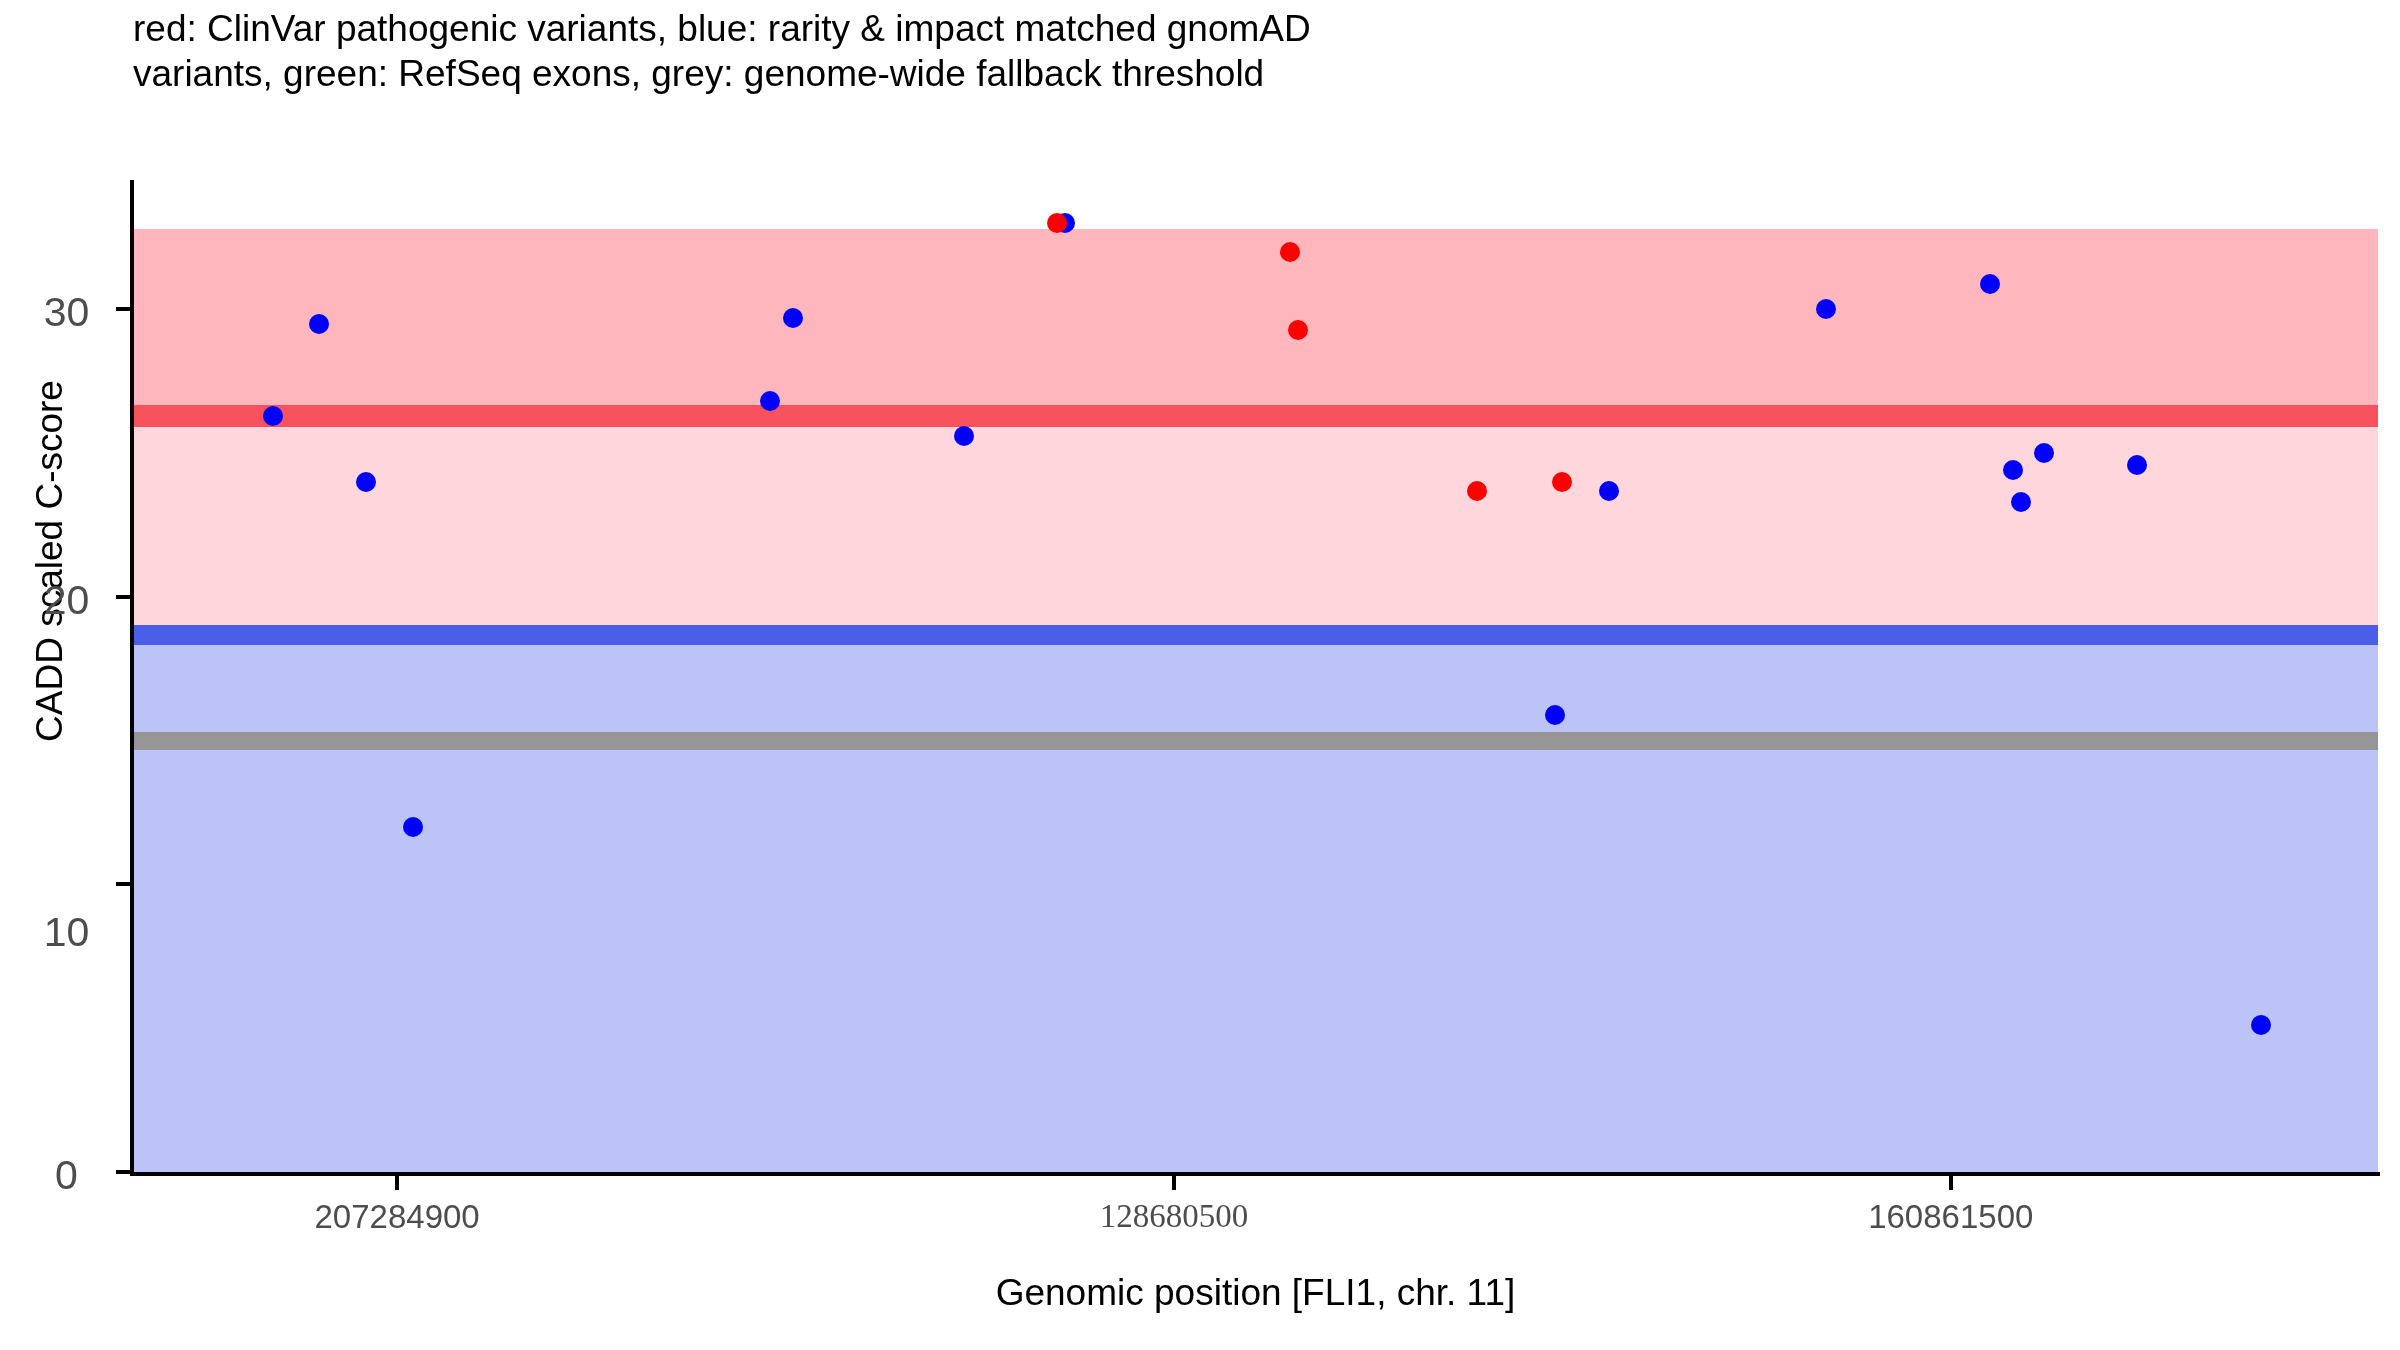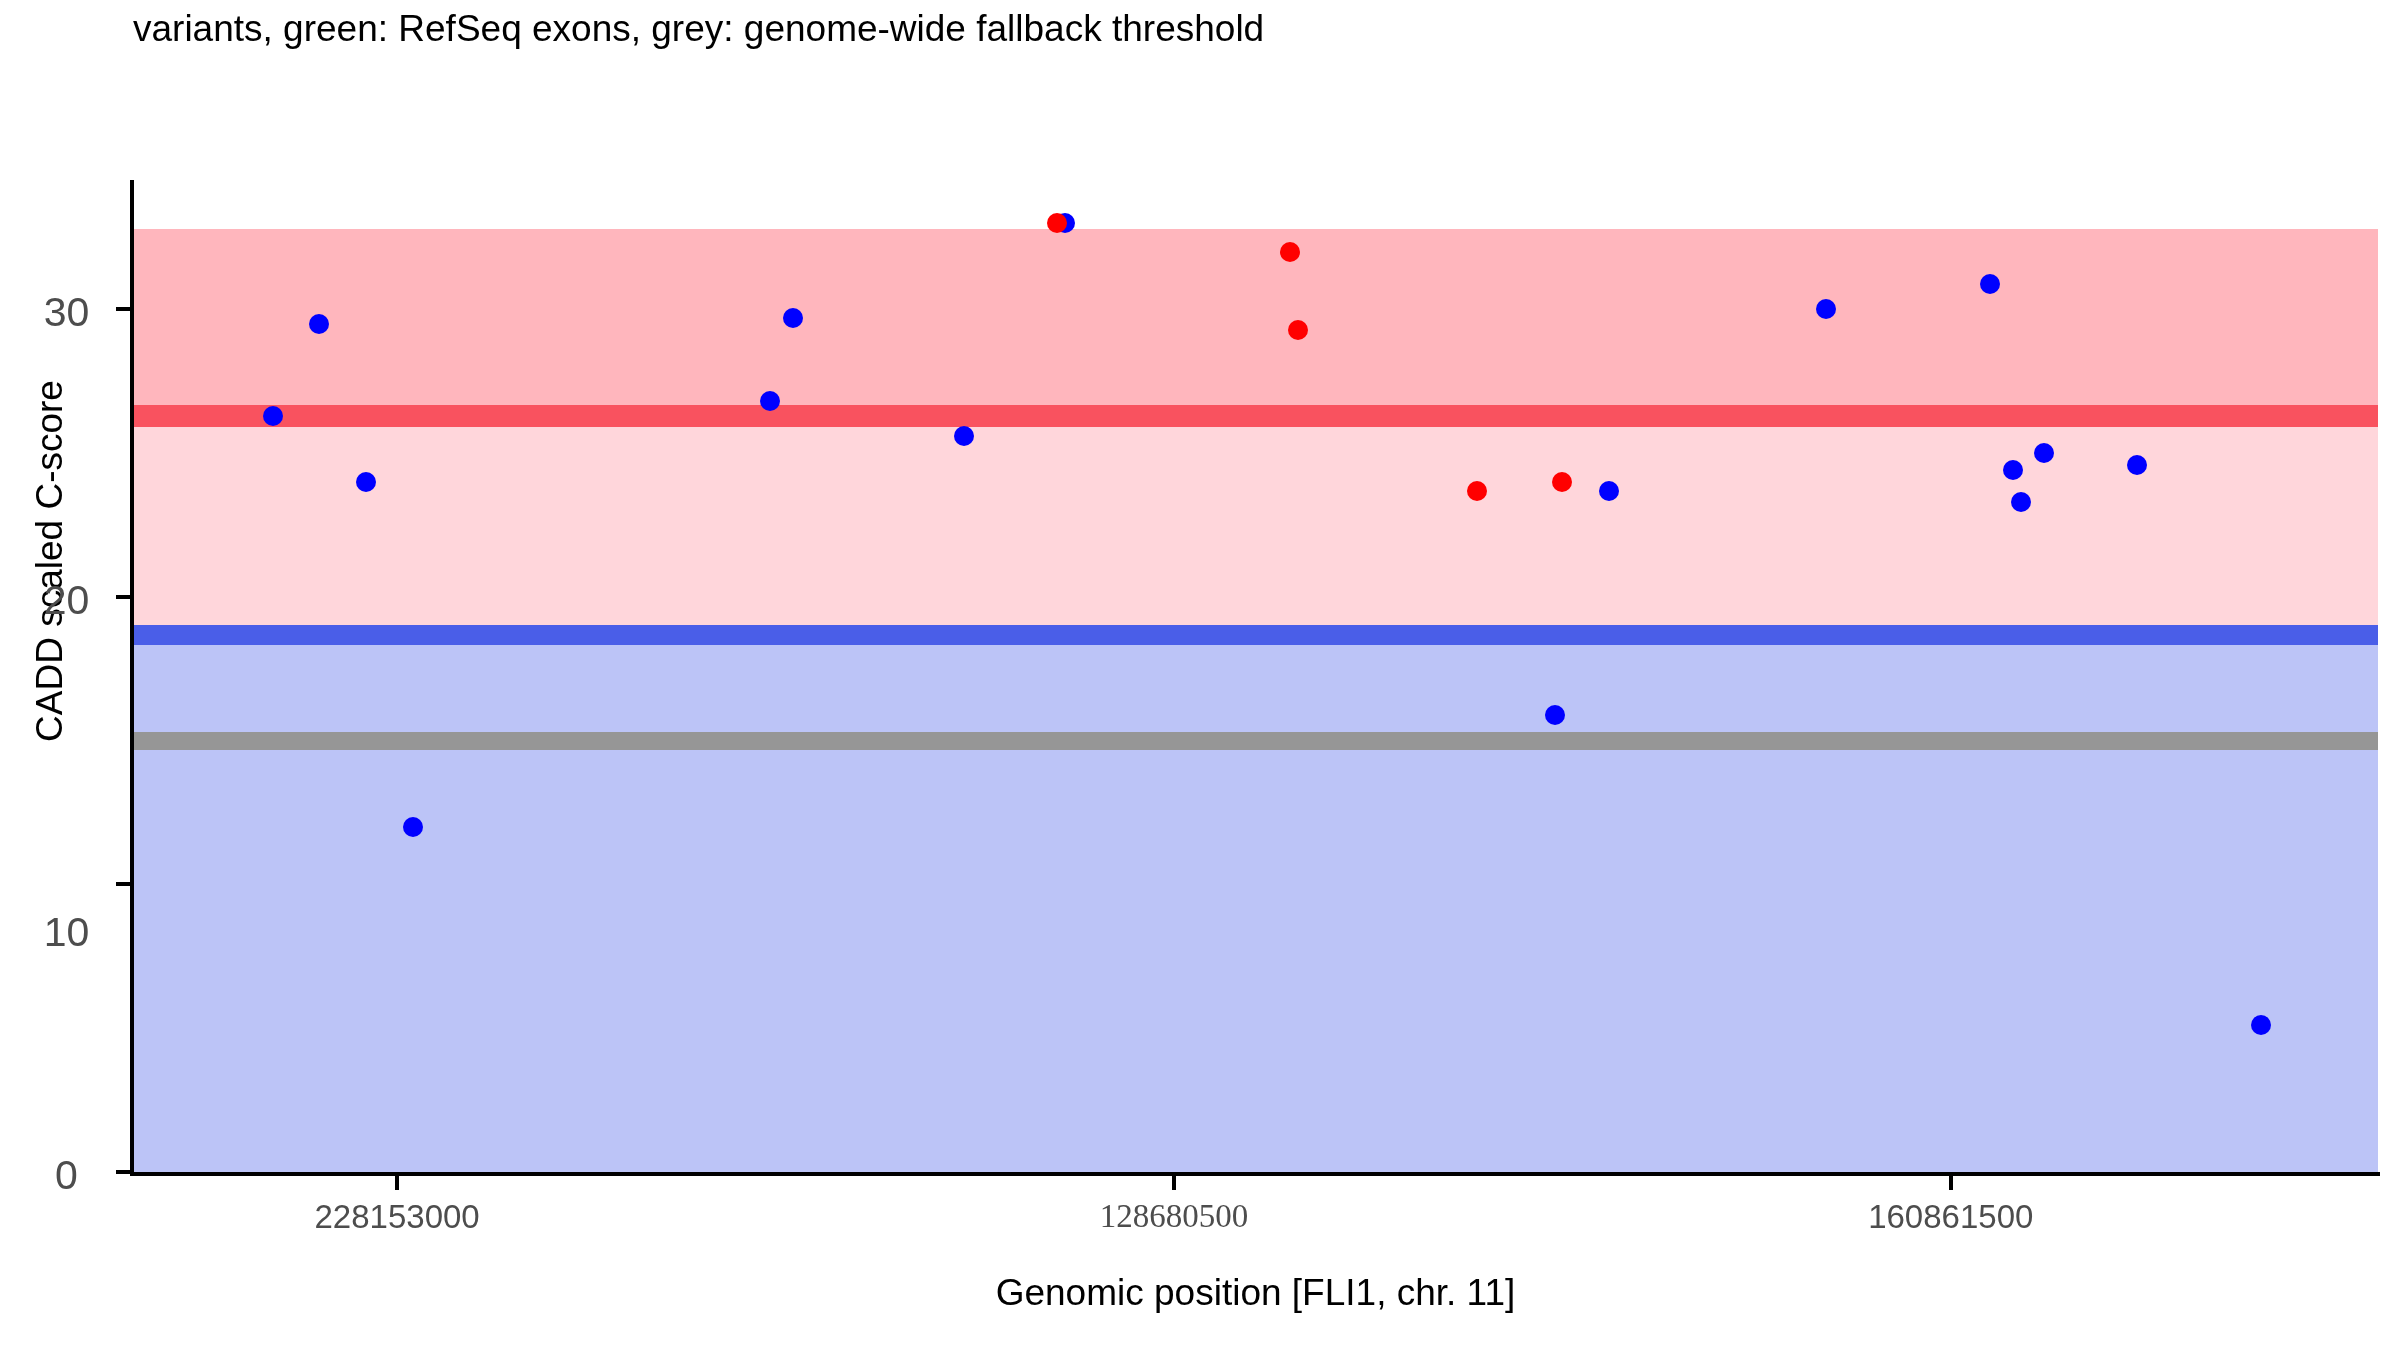--- a/index.html
+++ b/index.html
@@ -33,20 +33,21 @@
                 font-size:37px;color:#000;transform:rotate(-90deg);white-space:nowrap;}
   #x-axis-title{position:absolute;left:133px;top:1272px;width:2245px;text-align:center;
                 font-size:37px;color:#000;white-space:nowrap;}
 
   .pt{position:absolute;border-radius:50%;}
 </style>
 </head>
 <body>
 
 <div id="title-block">
+  <div class="title-line">red: ClinVar pathogenic variants, blue: rarity &amp; impact matched gnomAD</div>
   <div class="title-line">variants, green: RefSeq exons, grey: genome-wide fallback threshold</div>
 </div>
 
 <div id="plot-panel">
     <div class="band" style="top: 48.8812px; height: 186.899px; background: rgb(255, 182, 189);"></div>
     <div class="band" style="top: 235.78px; height: 219.678px; background: rgb(255, 214, 219);"></div>
     <div class="band" style="top: 455.457px; height: 536.543px; background: rgb(188, 196, 247);"></div>
     <div class="thresh-line" style="top: 224.78px; height: 22px; background: rgb(249, 82, 95);"></div>
     <div class="thresh-line" style="top: 445.457px; height: 20px; background: rgb(74, 94, 232);"></div>
     <div class="thresh-line" style="top: 551.696px; height: 18px; background: rgb(150, 150, 150);"></div>
@@ -83,18 +84,18 @@
 <div id="ticks-layer">
     <div class="y-tick-mark" style="top: 1170px;"></div>
     <div class="y-tick-wrap" style="top: 1152px; padding-right: 24px;">0</div>
     <div class="y-tick-mark" style="top: 882.464px;"></div>
     <div class="y-tick-wrap" style="top: 864.464px; padding-right: 24px; margin-top: 45px;">10</div>
     <div class="y-tick-mark" style="top: 594.928px;"></div>
     <div class="y-tick-wrap" style="top: 576.928px; padding-right: 24px;">20</div>
     <div class="y-tick-mark" style="top: 307.391px;"></div>
     <div class="y-tick-wrap" style="top: 289.391px; padding-right: 24px;">30</div>
     <div class="x-tick-mark" style="left: 395.118px;"></div>
-    <div class="x-tick-label" style="left: 397.118px;">228153000</div>
+    <div class="x-tick-label" style="left: 397.118px;">207284900</div>
     <div class="x-tick-mark" style="left: 1171.93px;"></div>
     <div class="x-tick-label" style="left: 1173.93px; font-family: Liberation Serif, serif;">128680500</div>
     <div class="x-tick-mark" style="left: 1948.75px;"></div>
     <div class="x-tick-label" style="left: 1950.75px;">160861500</div>
   </div>
 
 </body></html>

